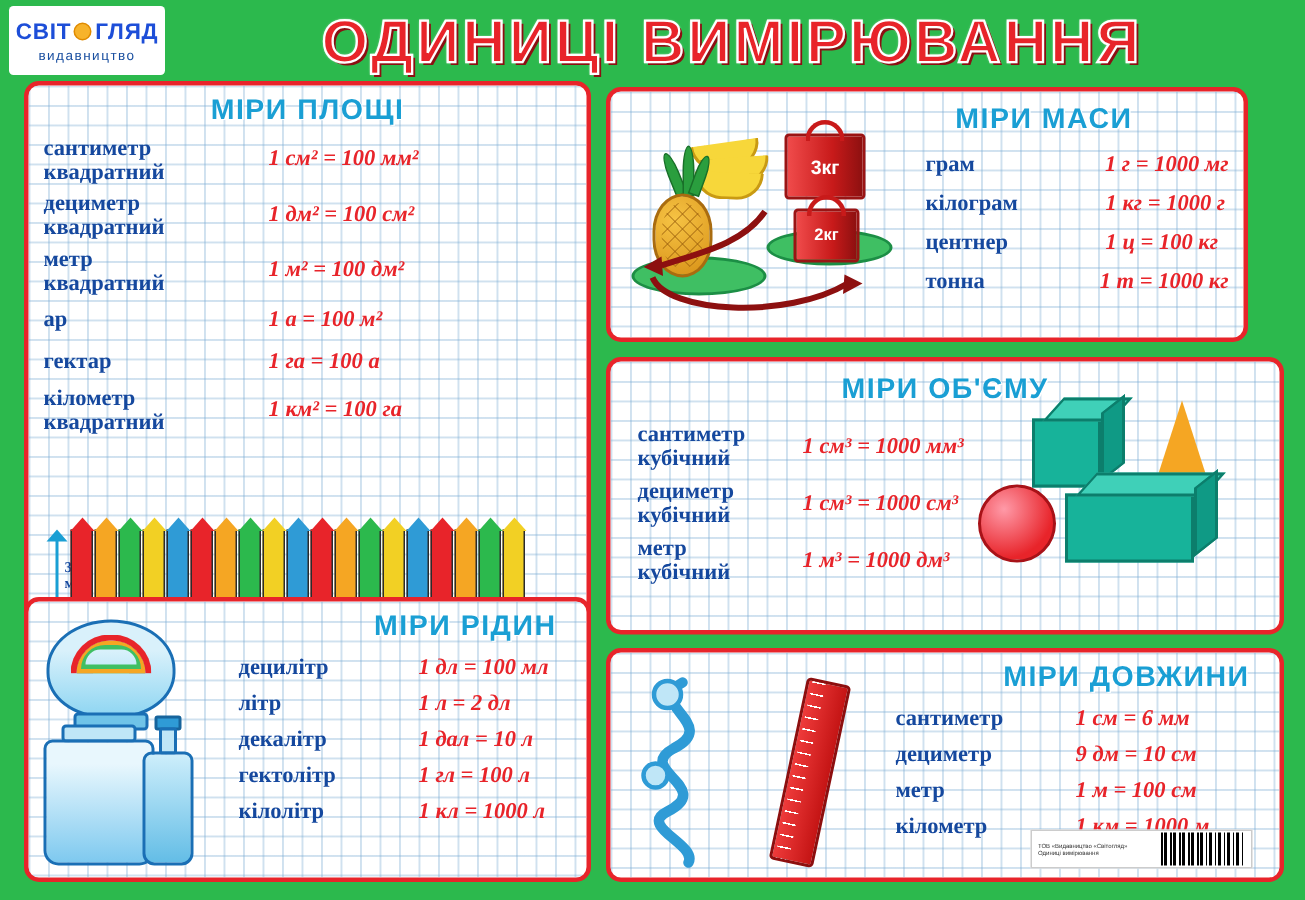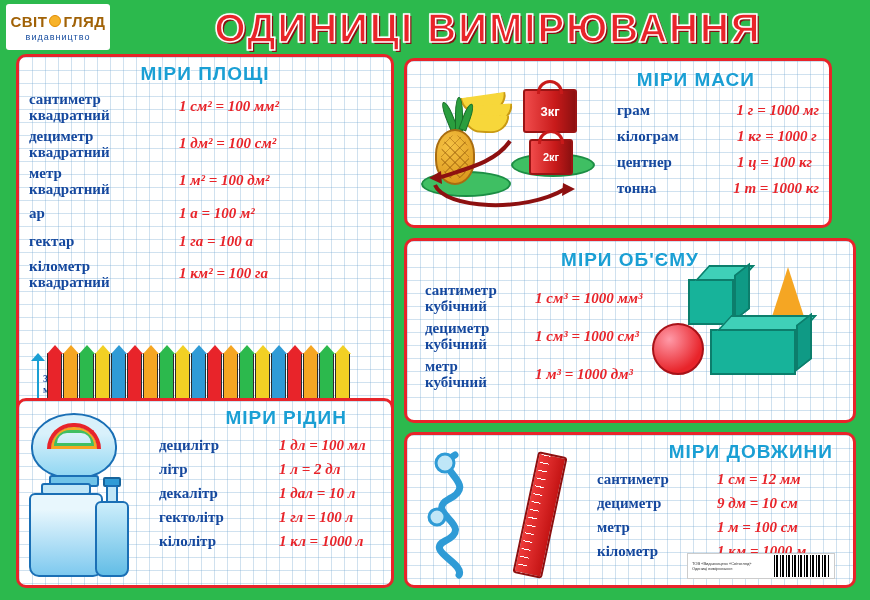--- a/index.html
+++ b/index.html
@@ -25,21 +25,21 @@
     width: 104px; height: 46px;
     background: #ffffff;
     border-radius: 3px;
     display: flex; flex-direction: column;
     align-items: center; justify-content: center;
     color: #c21a1a;
   }
   .logo-top {
     font-family: "Liberation Sans", sans-serif;
     font-weight: bold; font-size: 15px; letter-spacing: 0.5px;
-    color: #a16207;
+    color: #1d4ed8;
     display: flex; align-items: center; gap: 2px;
   }
   .logo-sun {
     display: inline-block; width: 12px; height: 12px; border-radius: 50%;
     background: #f7b32b; border: 1px solid #e08b00;
   }
   .logo-bottom {
     font-family: "Liberation Sans", sans-serif;
     font-size: 9px; color: #1a4fa0; letter-spacing: 1px; margin-top: 2px;
   }
@@ -240,21 +240,21 @@
     border: 2px solid #a81218;
   }
   .cone {
     position: absolute; width: 0; height: 0;
     border-left: 20px solid transparent; border-right: 20px solid transparent;
     border-bottom: 62px solid #f5a623;
   }
 
   
   #card-liquid { left: 16px; top: 398px; width: 378px; height: 190px; }
-  #card-liquid .card-title { text-align: right; padding-right: 44px; padding-top: 6px; }
+  #card-liquid .card-title { text-align: right; padding-right: 20px; padding-top: 6px; }
   #card-liquid .rows { margin-left: 130px; padding-top: 4px; }
   #card-liquid .row { height: 24px; }
   #card-liquid .term { width: 120px; }
 
   .liquid-art { position: absolute; left: 6px; top: 8px; width: 130px; height: 175px; }
   .aquarium {
     position: absolute; left: 6px; top: 4px; width: 86px; height: 66px;
     border: 2px solid #1a6fb5; border-radius: 50% 50% 46% 46%;
     background: linear-gradient(to bottom, #d9f1fb 30%, #8fd6f2 100%);
   }
@@ -607,21 +607,21 @@
         <path d="M40 6 C 14 20, 66 34, 34 50 C 8 64, 62 76, 30 92 C 10 102, 50 114, 44 126" stroke="#2f9bd6" stroke-width="7" fill="none" stroke-linecap="round"></path>
         <circle cx="30" cy="14" r="9" fill="#bfe6f7" stroke="#2f9bd6" stroke-width="3"></circle>
         <circle cx="22" cy="68" r="8" fill="#bfe6f7" stroke="#2f9bd6" stroke-width="3"></circle>
       </svg>
       <div class="ruler"></div>
     </div>
 
     <div class="rows">
       <div class="row">
         <div class="term">сантиметр</div>
-        <div class="val">1 см = 12 мм</div>
+        <div class="val">1 см = 6 мм</div>
       </div>
       <div class="row">
         <div class="term">дециметр</div>
         <div class="val">9 дм = 10 см</div>
       </div>
       <div class="row">
         <div class="term">метр</div>
         <div class="val">1 м = 100 см</div>
       </div>
       <div class="row">

